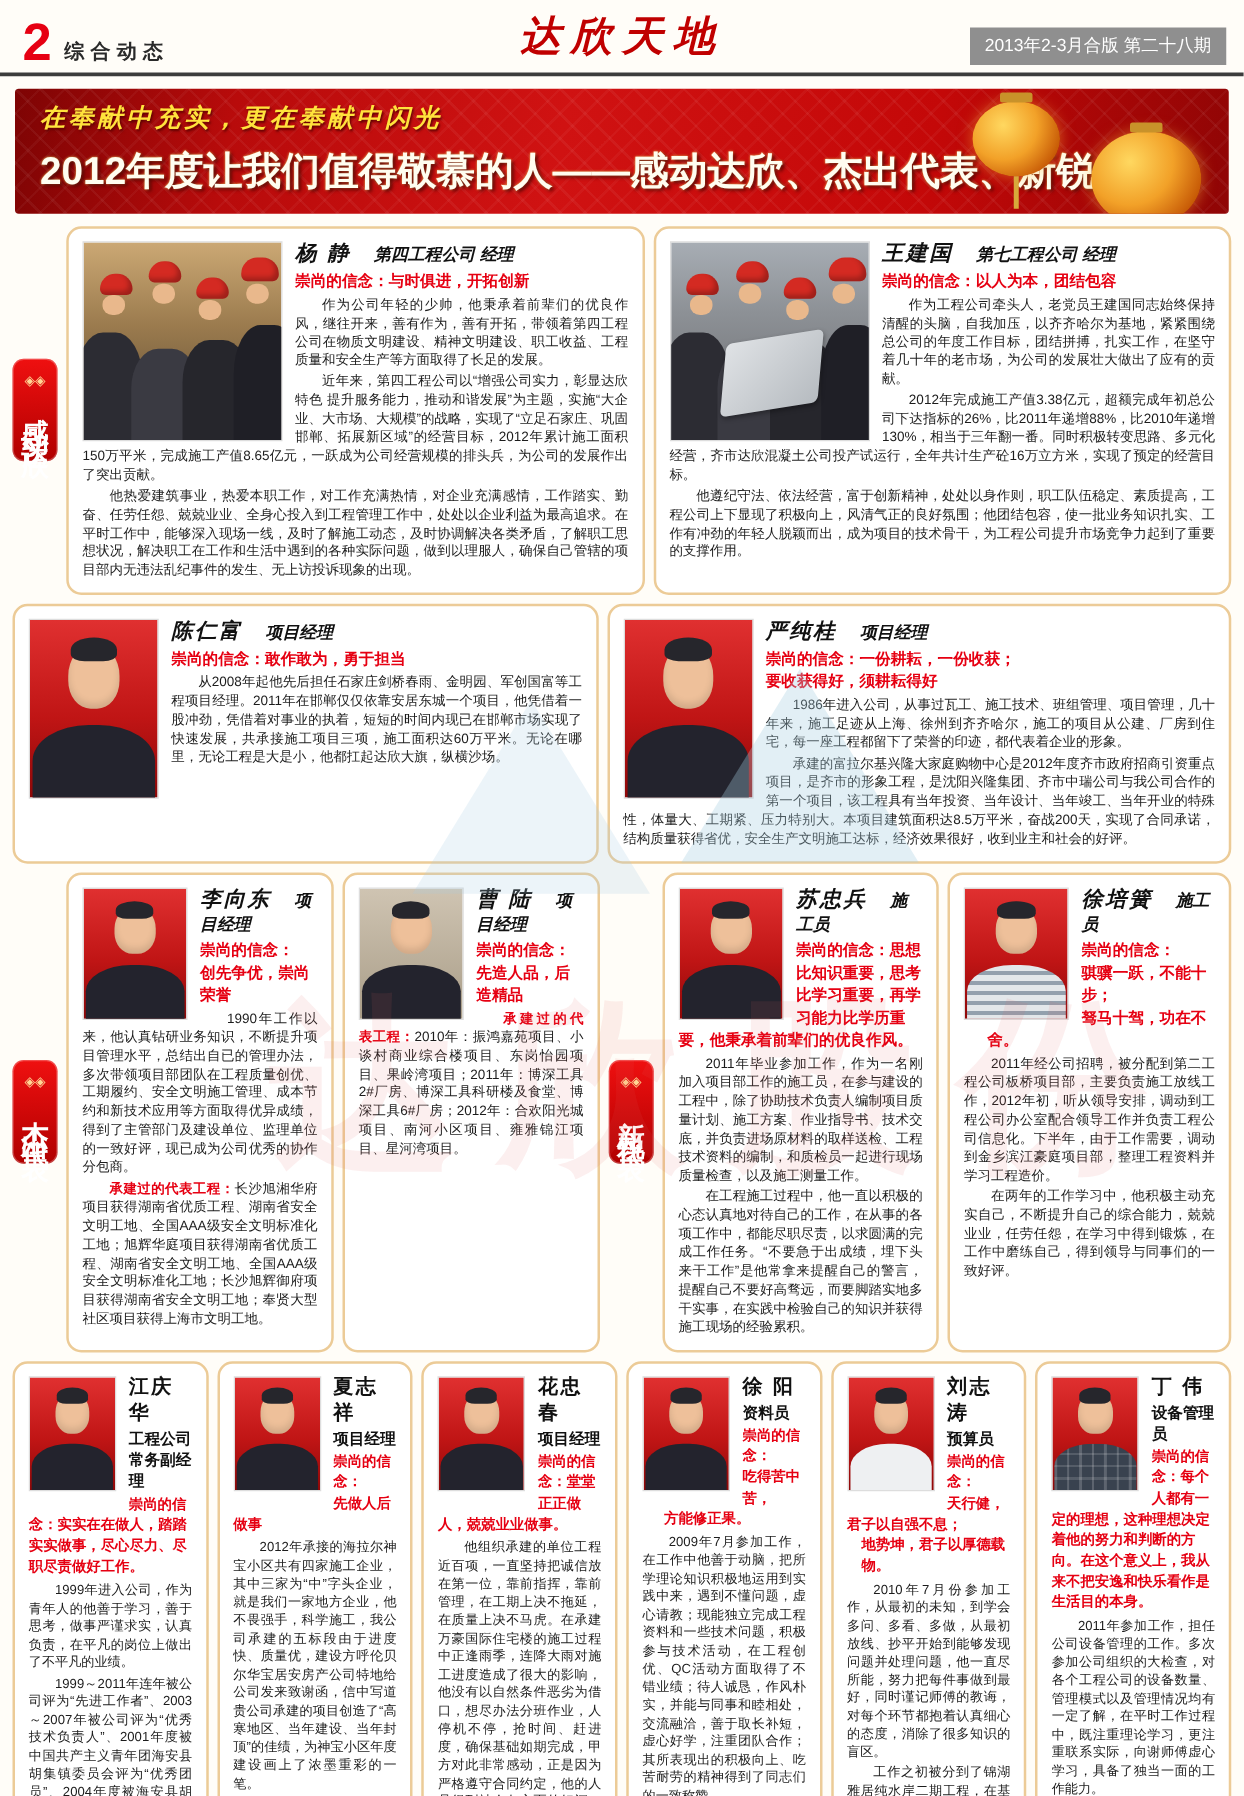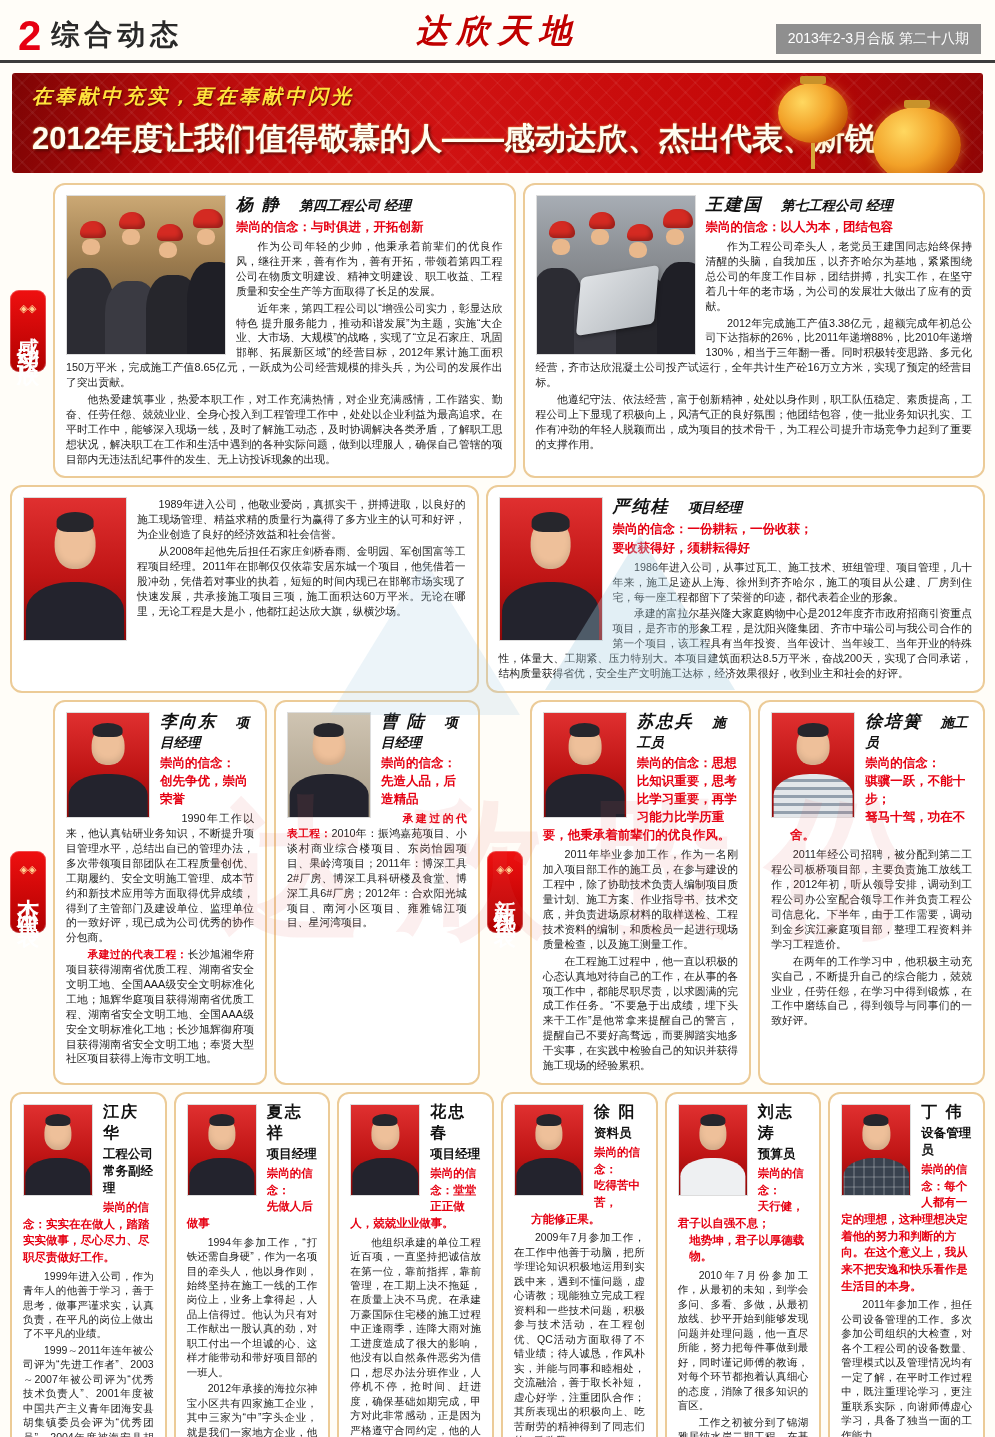--- a/index.html
+++ b/index.html
@@ -6,21 +6,21 @@
   html,body { margin:0; padding:0; }
   body {
     width: 995px; min-height: 1437px; position: relative;
     background: #fffdf8; color:#222;
     font-family: "Liberation Sans", "DejaVu Sans", sans-serif;
   }
   
   .page-header { display:flex; align-items:flex-end; padding:16px 14px 6px 18px;
     border-bottom:3px solid #3c3c3c; position:relative; }
   .pagenum { color:#e60012; font-size:42px; font-weight:bold; line-height:.85; }
-  .section-name { font-size:28px; font-weight:bold; color:#2a2a2a; margin-left:10px; letter-spacing:5px; }
+  .section-name { font-size:16px; font-weight:bold; color:#2a2a2a; margin-left:10px; letter-spacing:5px; }
   .masthead { position:absolute; left:50%; transform:translateX(-50%); bottom:6px;
     color:#c00000; font-size:33px; font-weight:bold; font-style:italic;
     font-family:"DejaVu Serif","Liberation Serif",serif; letter-spacing:8px; }
   .issue-box { margin-left:auto; background:#8f8f8f; color:#fff; font-size:14px; padding:6px 12px; }
   
   .banner { margin:10px 12px 8px 12px; height:100px; position:relative; overflow:hidden;
     background: linear-gradient(100deg,#7e0404 0%, #b80b0b 18%, #d01212 45%, #c40808 75%, #8f0505 100%);
     padding:10px 20px; border-radius:3px; }
   .banner::before { content:""; position:absolute; inset:0;
     background: repeating-linear-gradient(45deg, rgba(255,255,255,.05) 0 2px, transparent 2px 14px),
@@ -195,21 +195,27 @@
       <p class="para">他遵纪守法、依法经营，富于创新精神，处处以身作则，职工队伍稳定、素质提高，工程公司上下显现了积极向上，风清气正的良好氛围；他团结包容，使一批业务知识扎实、工作有冲劲的年轻人脱颖而出，成为项目的技术骨干，为工程公司提升市场竞争力起到了重要的支撑作用。</p>
     </div>
   </div>
 
   <div class="row">
     <div class="panel" style="flex:1">
       <div class="photo p-md">
         <div class="head"></div>
           <div class="torso"></div>
       </div>
-      <p class="para">1989年进入公司，他敬业爱岗，真抓实干，拼搏进取，以良好的施工现场管理、精益求精的质量行为赢得了多方业主的认可和好评，为企业创造了良好的经济效益和社会信誉。</p>
+      <div class="phead">
+        <span class="p-name">陈仁富</span>
+        <span class="p-title">项目经理</span>
+      </div>
+      <div class="motto">
+        <span>崇尚的信念：</span><span>敢作敢为，勇于担当</span>
+      </div>
       <p class="para">从2008年起他先后担任石家庄剑桥春雨、金明园、军创国富等工程项目经理。2011年在邯郸仅仅依靠安居东城一个项目，他凭借着一股冲劲，凭借着对事业的执着，短短的时间内现已在邯郸市场实现了快速发展，共承接施工项目三项，施工面积达60万平米。无论在哪里，无论工程是大是小，他都扛起达欣大旗，纵横沙场。</p>
     </div>
 
     <div class="panel" style="flex:1.07">
       <div class="photo p-md">
         <div class="head"></div>
           <div class="torso"></div>
       </div>
       <div class="phead">
         <span class="p-name">严纯桂</span>
@@ -327,21 +333,20 @@
       <div class="photo p-xs">
         <div class="head"></div>
           <div class="torso"></div>
       </div>
       <span class="p-name">夏志祥</span>
       <span class="p-title">项目经理</span>
       <div class="motto">
         <span>崇尚的信念：</span><br>
         <span>先做人后做事</span>
       </div>
-      <p class="para">1994年参加工作，“打铁还需自身硬”，作为一名项目的牵头人，他以身作则，始终坚持在施工一线的工作岗位上，业务上拿得起，人品上信得过。他认为只有对工作献出一股认真的劲，对职工付出一个坦诚的心、这样才能带动和带好项目部的一班人。</p>
       <p class="para">2012年承接的海拉尔神宝小区共有四家施工企业，其中三家为“中”字头企业，就是我们一家地方企业，他不畏强手，科学施工，我公司承建的五标段由于进度快、质量优，建设方呼伦贝尔华宝居安房产公司特地给公司发来致谢函，信中写道贵公司承建的项目创造了“高寒地区、当年建设、当年封顶”的佳绩，为神宝小区年度建设画上了浓墨重彩的一笔。</p>
     </div>
 
     <div class="panel compact" style="flex:1">
       <div class="photo p-xs">
         <div class="head"></div>
           <div class="torso"></div>
       </div>
       <span class="p-name">花忠春</span>
       <span class="p-title">项目经理</span>

